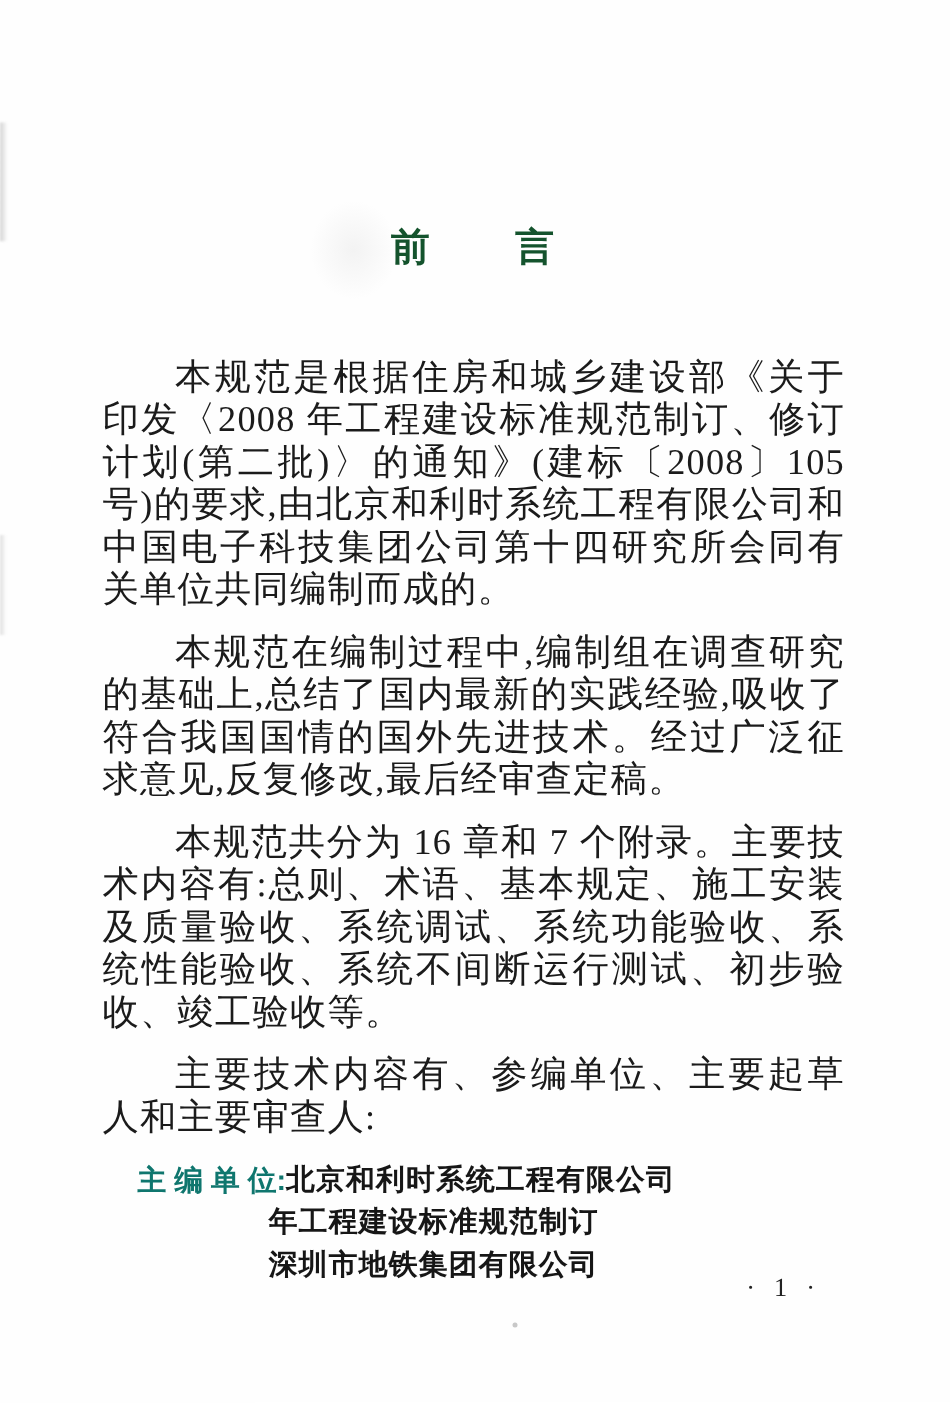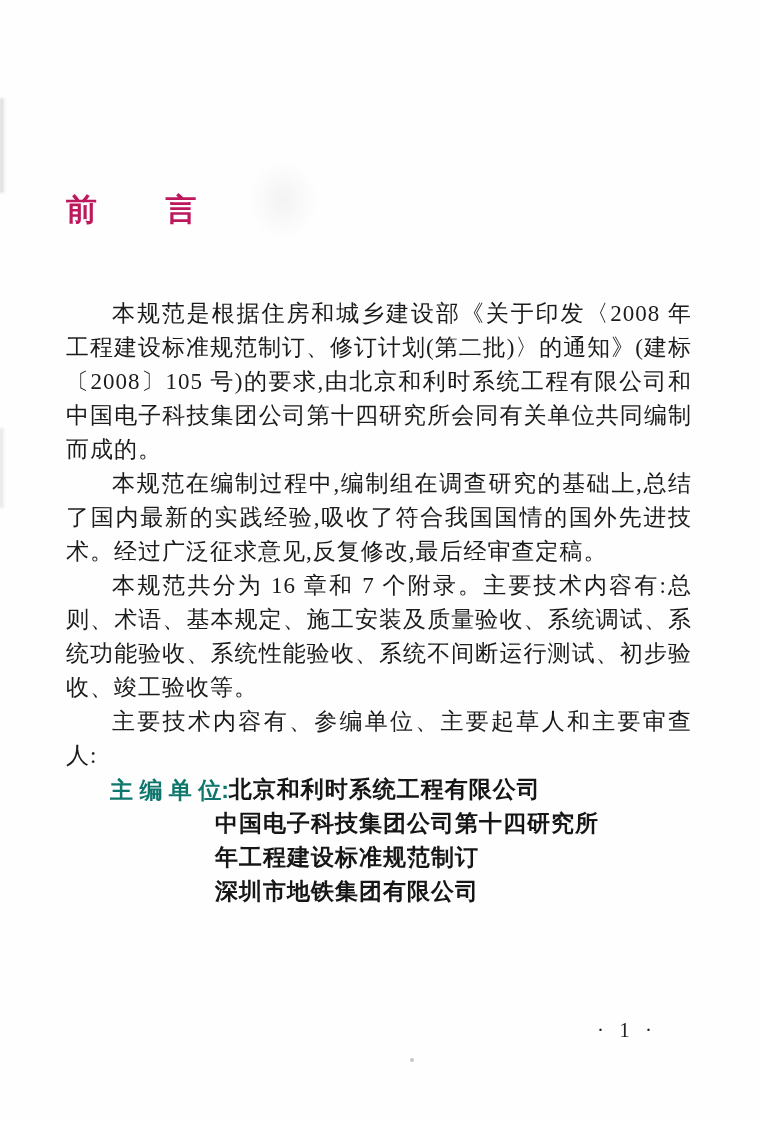--- a/index.html
+++ b/index.html
@@ -16,32 +16,33 @@
     font-family: "Liberation Serif", "DejaVu Serif", serif;
     overflow: hidden;
   }
   .content {
     position: absolute;
     left: 66px;
     top: 181px;
     width: 626px;
   }
   .doc-title {
-    margin: 12px 0 70px 0;
+    margin: 0 0 70px 0;
     font-family: "Liberation Sans", "DejaVu Sans", sans-serif;
     font-weight: bold;
     font-size: 31px;
     line-height: 34px;
+    text-align: center;
     letter-spacing: 2px;
     word-spacing: 1.8em;
-    color: #be185d;
+    color: #14532d;
   }
   .body-para {
-    margin: 0;
-    font-size: 23px;
+    margin: 16px;
+    font-size: 29px;
     line-height: 34px;
     text-align: justify;
     text-indent: 2em;
     letter-spacing: 1px;
   }
   .unit-list {
     margin: 0;
   }
   .unit-row {
     display: flex;
@@ -132,24 +133,20 @@
     <p class="body-para">本规范共分为 16 章和 7 个附录。主要技术内容有:总则、术语、基本规定、施工安装及质量验收、系统调试、系统功能验收、系统性能验收、系统不间断运行测试、初步验收、竣工验收等。</p>
     <p class="body-para">主要技术内容有、参编单位、主要起草人和主要审查人:</p>
 
     <div class="unit-list">
 
       <div class="unit-row">
         <span class="unit-label">主 编 单 位:</span>
         <span class="unit-name">北京和利时系统工程有限公司</span>
       </div>
 
-      <div class="unit-row">
-        <span class="unit-label"></span>
-        <span class="unit-name">中国电子科技集团公司第十四研究所</span>
-      </div>
 
 
       <div class="unit-row">
         <span class="unit-label"></span>
         <span class="unit-name">年工程建设标准规范制订</span>
       </div>
 
       <div class="unit-row">
         <span class="unit-label"></span>
         <span class="unit-name">深圳市地铁集团有限公司</span>

